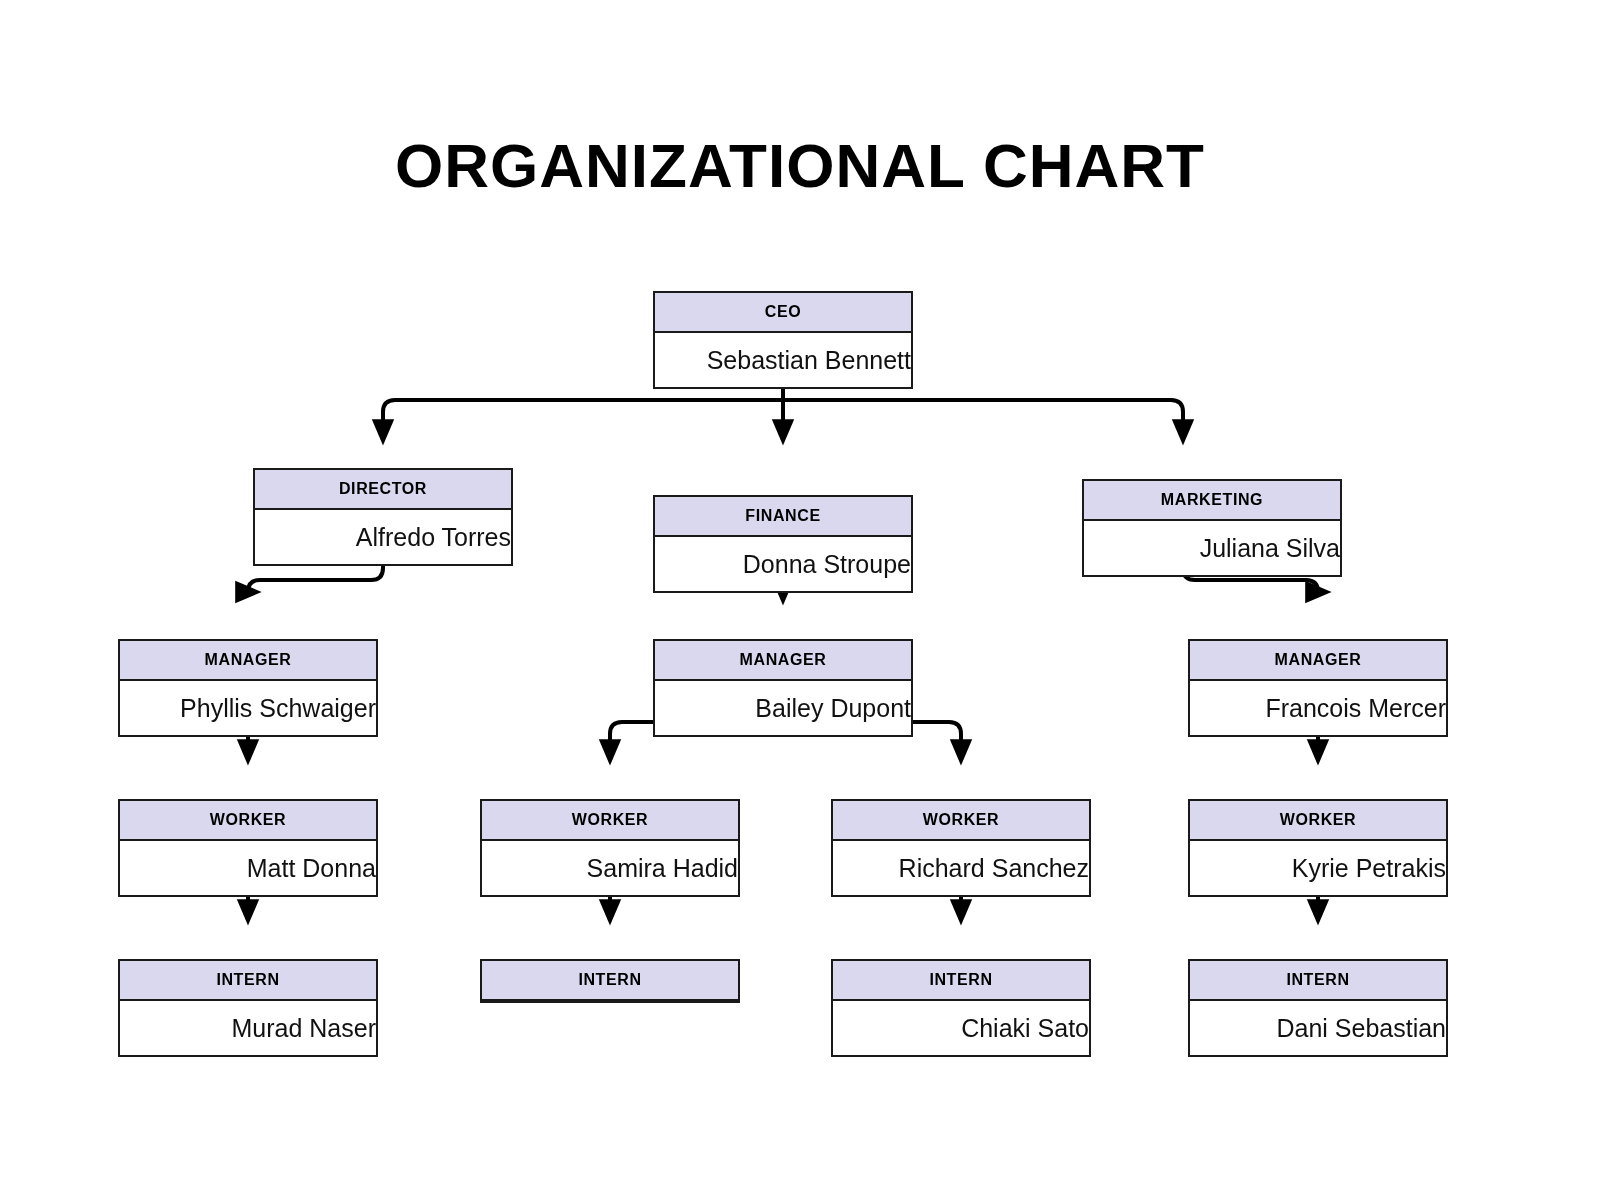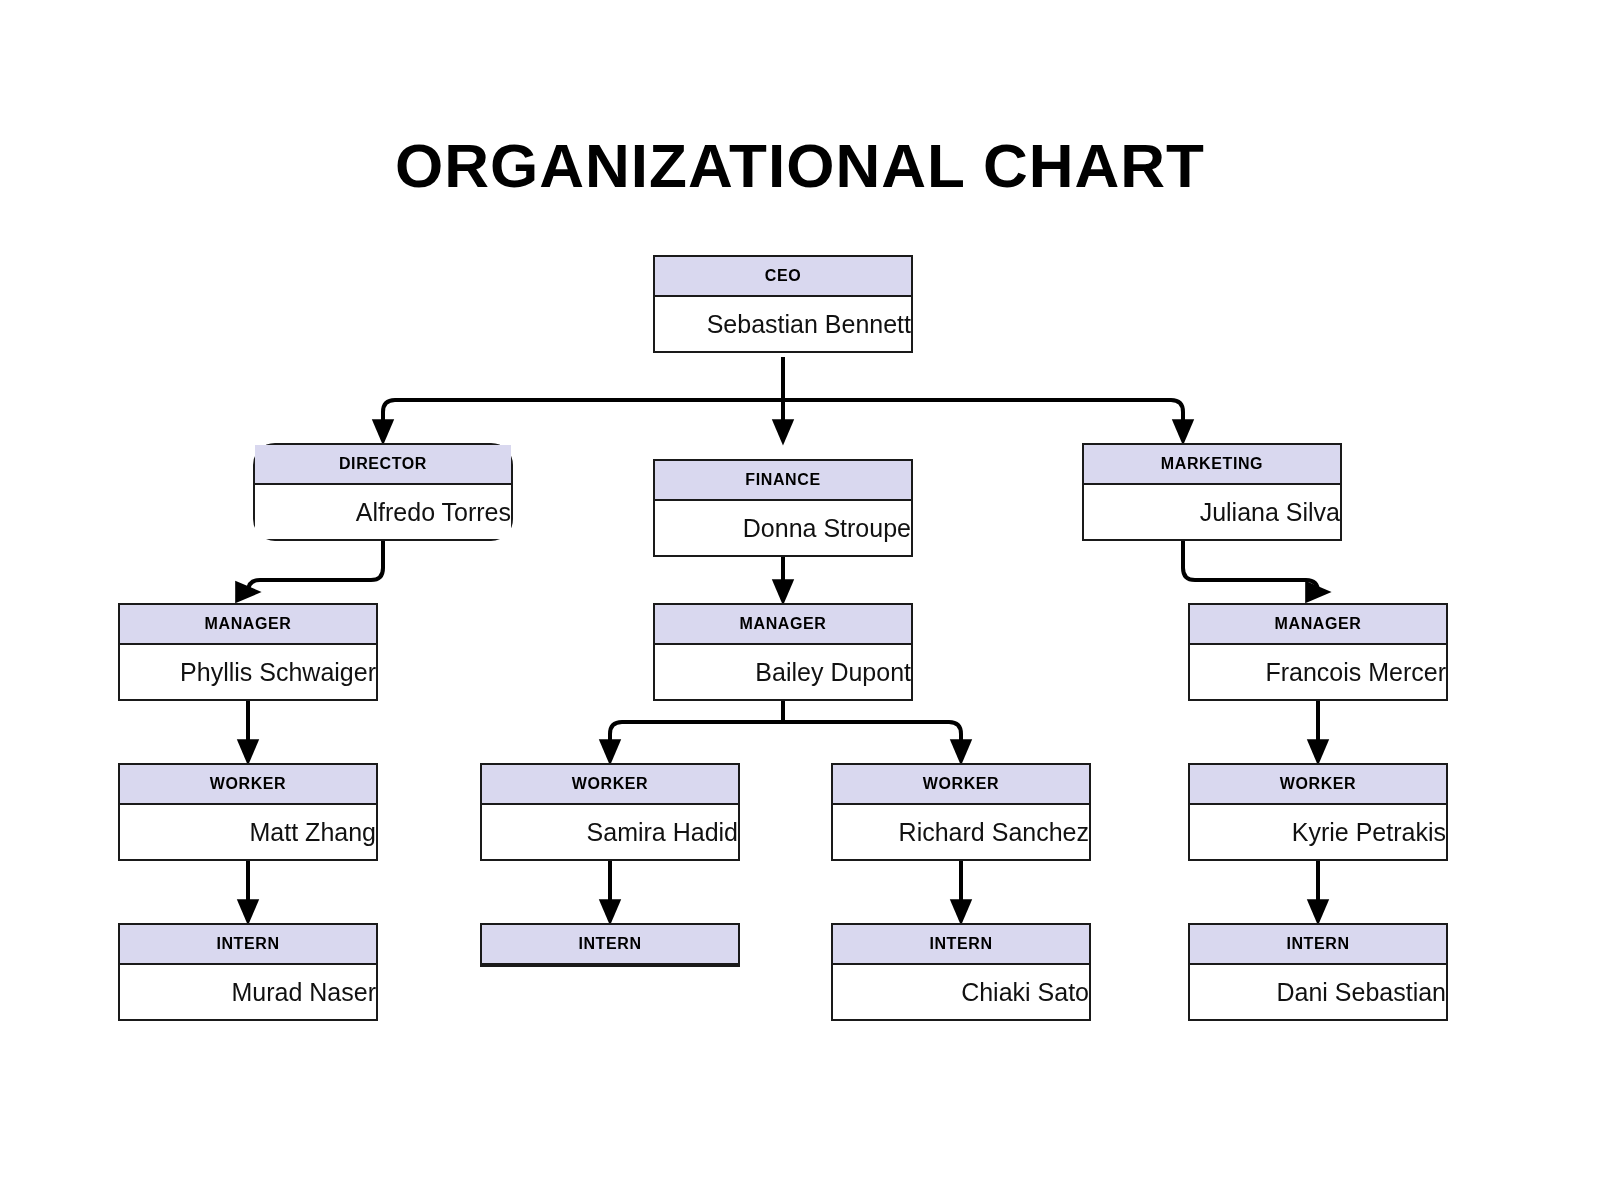--- a/index.html
+++ b/index.html
@@ -37,20 +37,21 @@
     width: 1600px;
     height: 1200px;
     pointer-events: none;
   }
   .node {
     position: absolute;
     width: 260px;
     border: 2px solid #1a1a1a;
     box-sizing: border-box;
     background: #ef4444;
+    margin-top: 36px;
   }
   .node-role {
     height: 38px;
     line-height: 38px;
     text-align: center;
     background: #d9d8ef;
     border-bottom: 2px solid #1a1a1a;
     font-size: 16px;
     font-weight: bold;
     letter-spacing: 0.6px;
@@ -108,21 +109,21 @@
     <path d="M 610 857 L 610 912" stroke="#000000" stroke-width="4" fill="none" marker-end="url(#arrowhead)"></path>
     <path d="M 961 857 L 961 912" stroke="#000000" stroke-width="4" fill="none" marker-end="url(#arrowhead)"></path>
     <path d="M 1318 857 L 1318 912" stroke="#000000" stroke-width="4" fill="none" marker-end="url(#arrowhead)"></path>
   </svg>
 
   <div class="node" style="left:653px; top:255px;">
     <div class="node-role">CEO</div>
     <div class="node-name">Sebastian Bennett</div>
   </div>
 
-  <div class="node" style="left:253px; top:443px;border-radius:22px;">
+  <div class="node" style="left:253px; top:432px;">
     <div class="node-role">DIRECTOR</div>
     <div class="node-name">Alfredo Torres</div>
   </div>
   <div class="node" style="left:653px; top:459px;">
     <div class="node-role">FINANCE</div>
     <div class="node-name">Donna Stroupe</div>
   </div>
   <div class="node" style="left:1082px; top:443px;">
     <div class="node-role">MARKETING</div>
     <div class="node-name">Juliana Silva</div>
@@ -136,21 +137,21 @@
     <div class="node-role">MANAGER</div>
     <div class="node-name">Bailey Dupont</div>
   </div>
   <div class="node" style="left:1188px; top:603px;">
     <div class="node-role">MANAGER</div>
     <div class="node-name">Francois Mercer</div>
   </div>
 
   <div class="node" style="left:118px; top:763px;">
     <div class="node-role">WORKER</div>
-    <div class="node-name">Matt Zhang</div>
+    <div class="node-name">Matt Donna</div>
   </div>
   <div class="node" style="left:480px; top:763px;">
     <div class="node-role">WORKER</div>
     <div class="node-name">Samira Hadid</div>
   </div>
   <div class="node" style="left:831px; top:763px;">
     <div class="node-role">WORKER</div>
     <div class="node-name">Richard Sanchez</div>
   </div>
   <div class="node" style="left:1188px; top:763px;">

